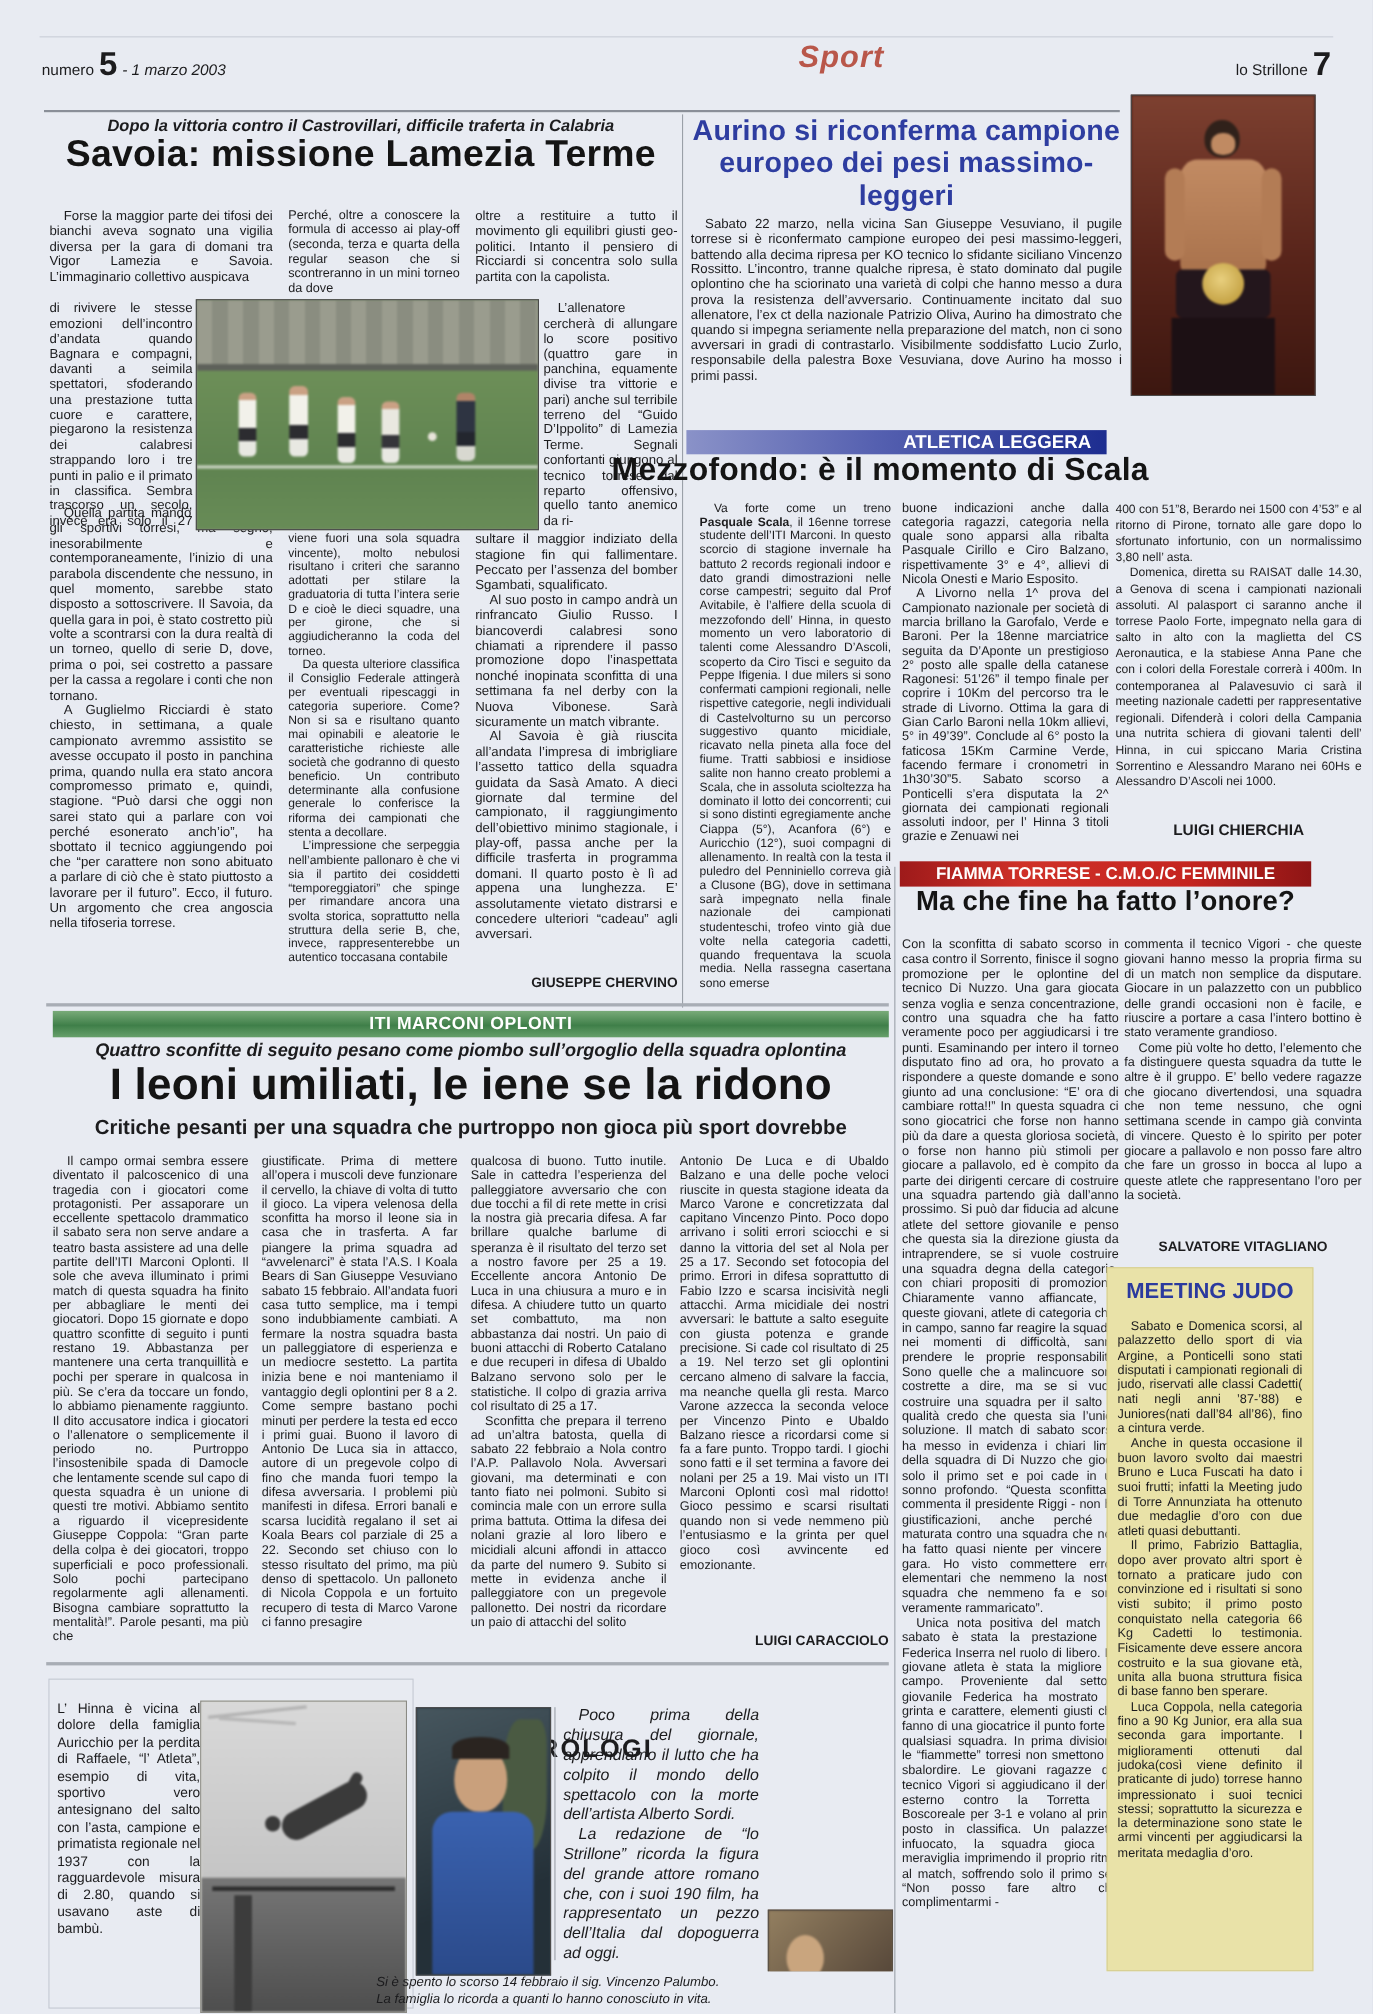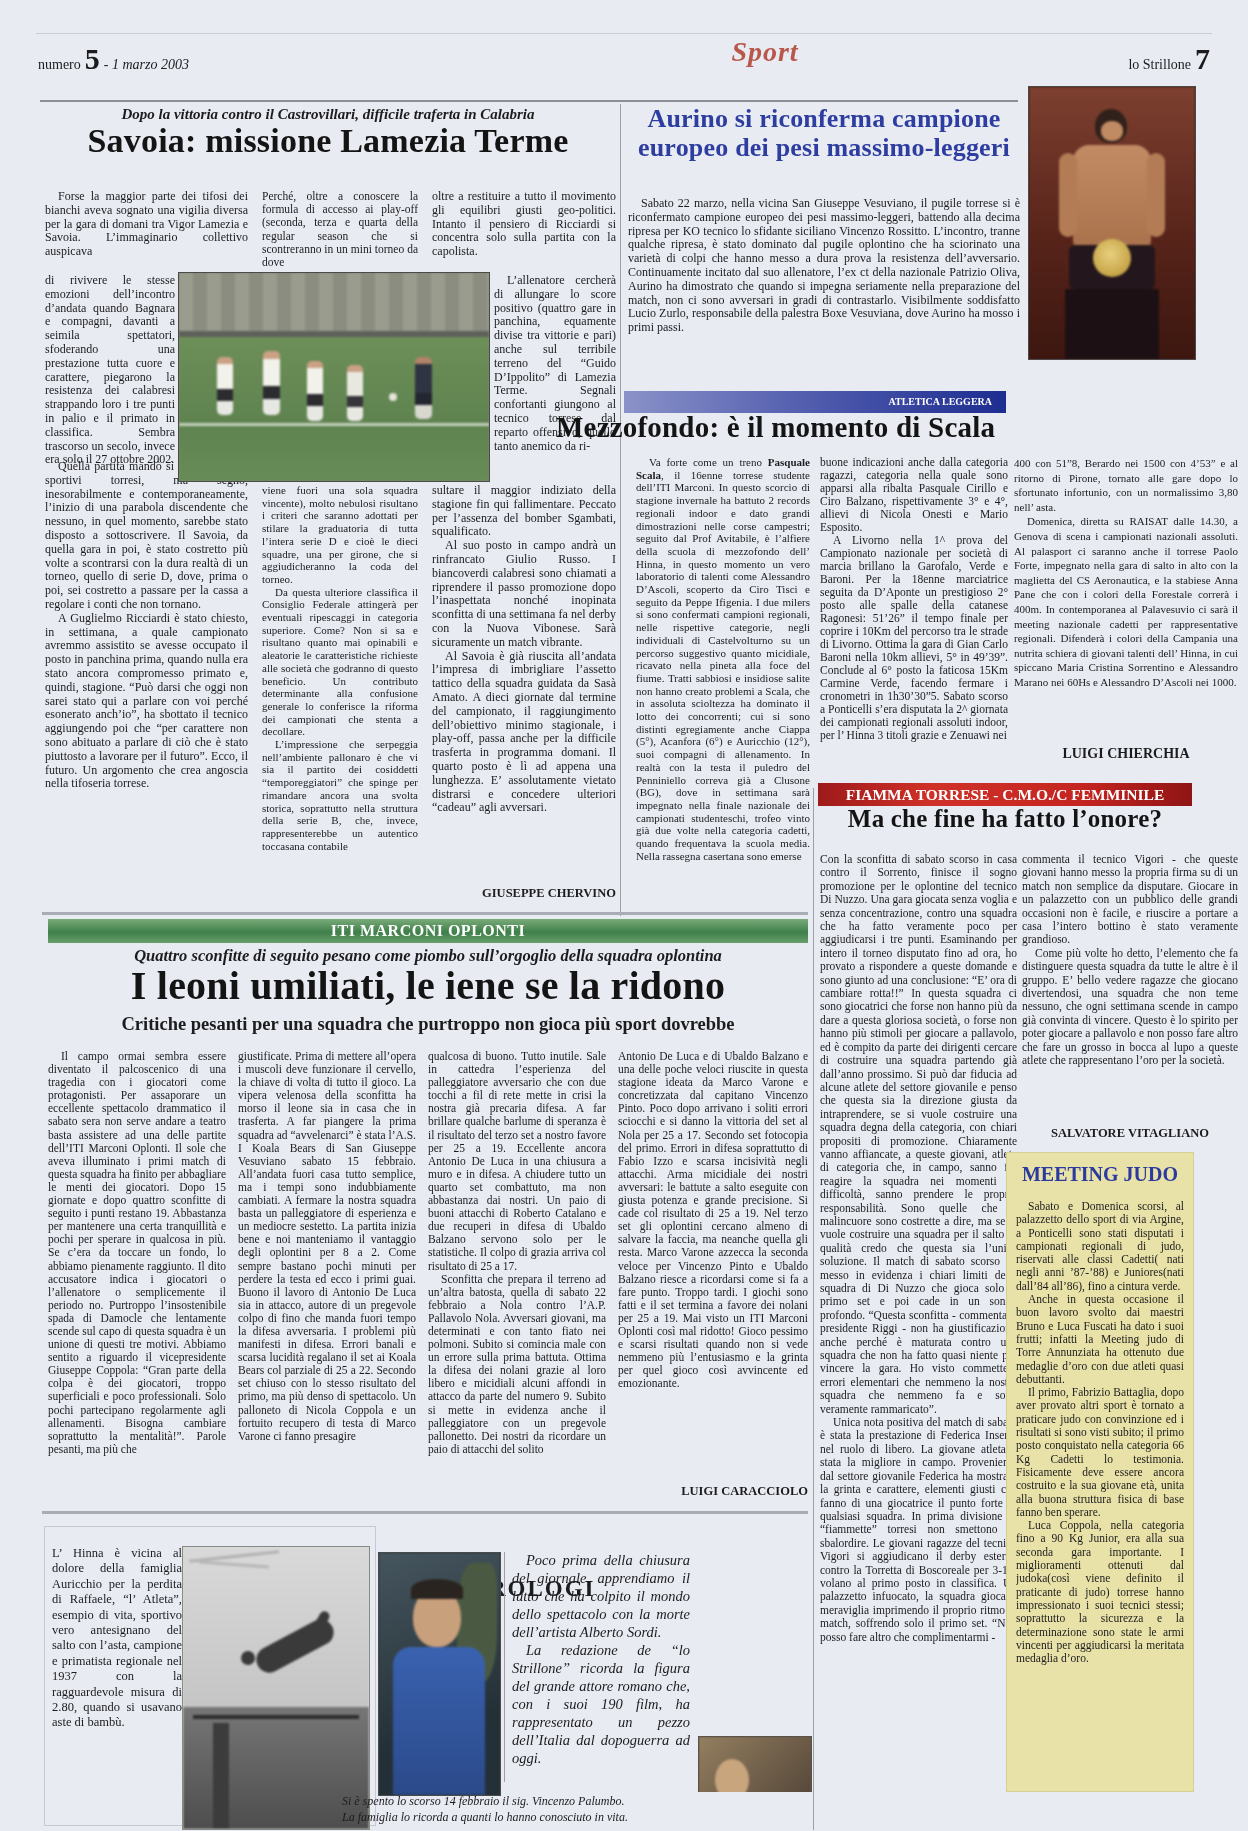--- a/index.html
+++ b/index.html
@@ -1,17 +1,17 @@
 <!DOCTYPE html>
 <html><head>
 <meta charset="utf-8">
 <style>
   html,body{margin:0;padding:0;background:#d8dbe2;}
   #page{position:relative;width:1248px;height:1831px;background:#e8ebf2;overflow:hidden;
-        font-family:Liberation Serif, serif;color:#1c1c1e;}
+        font-family:Liberation Sans, sans-serif;color:#1c1c1e;}
   .abs{position:absolute;}
   .rule{background:#9aa0a8;}
   .bt{text-align:justify;overflow:hidden;}
   .bt p{margin:0;text-indent:13px;}
   .center{text-align:center;}
   .right{text-align:right;}
   .bold{font-weight:bold;}
   .ital{font-style:italic;}
   .headline{font-weight:bold;color:#141414;letter-spacing:.2px;line-height:1.05;}
   .band{color:#fff;font-weight:bold;overflow:hidden;white-space:nowrap;}
@@ -109,21 +109,21 @@
       <div class="abs" style="left:72px;top:34px;width:22px;height:20px;border-radius:45%;background:#c08a62;"></div>
       <div class="abs" style="left:44px;top:58px;width:78px;height:104px;border-radius:16px 16px 8px 8px;background:linear-gradient(180deg,#c28b63,#a9724c);"></div>
       <div class="abs" style="left:30px;top:66px;width:18px;height:84px;border-radius:9px;background:#b37c55;"></div>
       <div class="abs" style="left:118px;top:66px;width:18px;height:84px;border-radius:9px;background:#b37c55;"></div>
       <div class="abs" style="left:40px;top:158px;width:86px;height:44px;background:#23161c;border-radius:6px;"></div>
       <div class="abs" style="left:64px;top:152px;width:38px;height:38px;border-radius:50%;background:radial-gradient(circle at 45% 40%,#e8cf7e,#b8922f);"></div>
       <div class="abs" style="left:36px;top:202px;width:94px;height:70px;background:#1c1014;"></div>
     </div>
   </div>
 
-  <div class="abs band" style="left:624px;top:391px;width:382px;height:22px;line-height:22px;font-size:10px;text-align:right;padding-right:14px;box-sizing:border-box;background:linear-gradient(90deg,#8a92c8,#5560b0 45%,#1d2d90);">ATLETICA LEGGERA</div>
+  <div class="abs band" style="left:624px;top:391px;width:382px;height:22px;line-height:22px;font-size:17px;text-align:right;padding-right:14px;box-sizing:border-box;background:linear-gradient(90deg,#8a92c8,#5560b0 45%,#1d2d90);">ATLETICA LEGGERA</div>
   <div class="abs headline" style="left:556px;top:412px;width:470px;font-size:29px;white-space:nowrap;">Mezzofondo: è il momento di Scala</div>
 
   <div class="abs bt" style="left:636px;top:456px;width:174px;height:456px;font-size:11px;line-height:12.7px;">
     <p><span>Va forte come un treno </span><b>Pasquale Scala</b><span>, il 16enne torrese studente dell’ITI Marconi. In questo scorcio di stagione invernale ha battuto 2 records regionali indoor e dato grandi dimostrazioni nelle corse campestri; seguito dal Prof Avitabile, è l’alfiere della scuola di mezzofondo dell’ Hinna, in questo momento un vero laboratorio di talenti come Alessandro D’Ascoli, scoperto da Ciro Tisci e seguito da Peppe Ifigenia. I due milers si sono confermati campioni regionali, nelle rispettive categorie, negli individuali di Castelvolturno su un percorso suggestivo quanto micidiale, ricavato nella pineta alla foce del fiume. Tratti sabbiosi e insidiose salite non hanno creato problemi a Scala, che in assoluta scioltezza ha dominato il lotto dei concorrenti; cui si sono distinti egregiamente anche Ciappa (5°), Acanfora (6°) e Auricchio (12°), suoi compagni di allenamento. In realtà con la testa il puledro del Penniniello correva già a Clusone (BG), dove in settimana sarà impegnato nella finale nazionale dei campionati studenteschi, trofeo vinto già due volte nella categoria cadetti, quando frequentava la scuola media. Nella rassegna casertana sono emerse</span></p>
   </div>
   <div class="abs bt" style="left:820px;top:456px;width:188px;height:316px;font-size:11.5px;line-height:13px;">
     <p style="text-indent:0;">buone indicazioni anche dalla categoria ragazzi, categoria nella quale sono apparsi alla ribalta Pasquale Cirillo e Ciro Balzano, rispettivamente 3° e 4°, allievi di Nicola Onesti e Mario Esposito.</p>
     <p>A Livorno nella 1^ prova del Campionato nazionale per società di marcia brillano la Garofalo, Verde e Baroni. Per la 18enne marciatrice seguita da D’Aponte un prestigioso 2° posto alle spalle della catanese Ragonesi: 51’26” il tempo finale per coprire i 10Km del percorso tra le strade di Livorno. Ottima la gara di Gian Carlo Baroni nella 10km allievi, 5° in 49’39”. Conclude al 6° posto la faticosa 15Km Carmine Verde, facendo fermare i cronometri in 1h30’30”5. Sabato scorso a Ponticelli s’era disputata la 2^ giornata dei campionati regionali assoluti indoor, per l’ Hinna 3 titoli grazie e Zenuawi nei</p>
   </div>
   <div class="abs bt" style="left:1014px;top:456px;width:224px;height:286px;font-size:11px;line-height:14.6px;">

